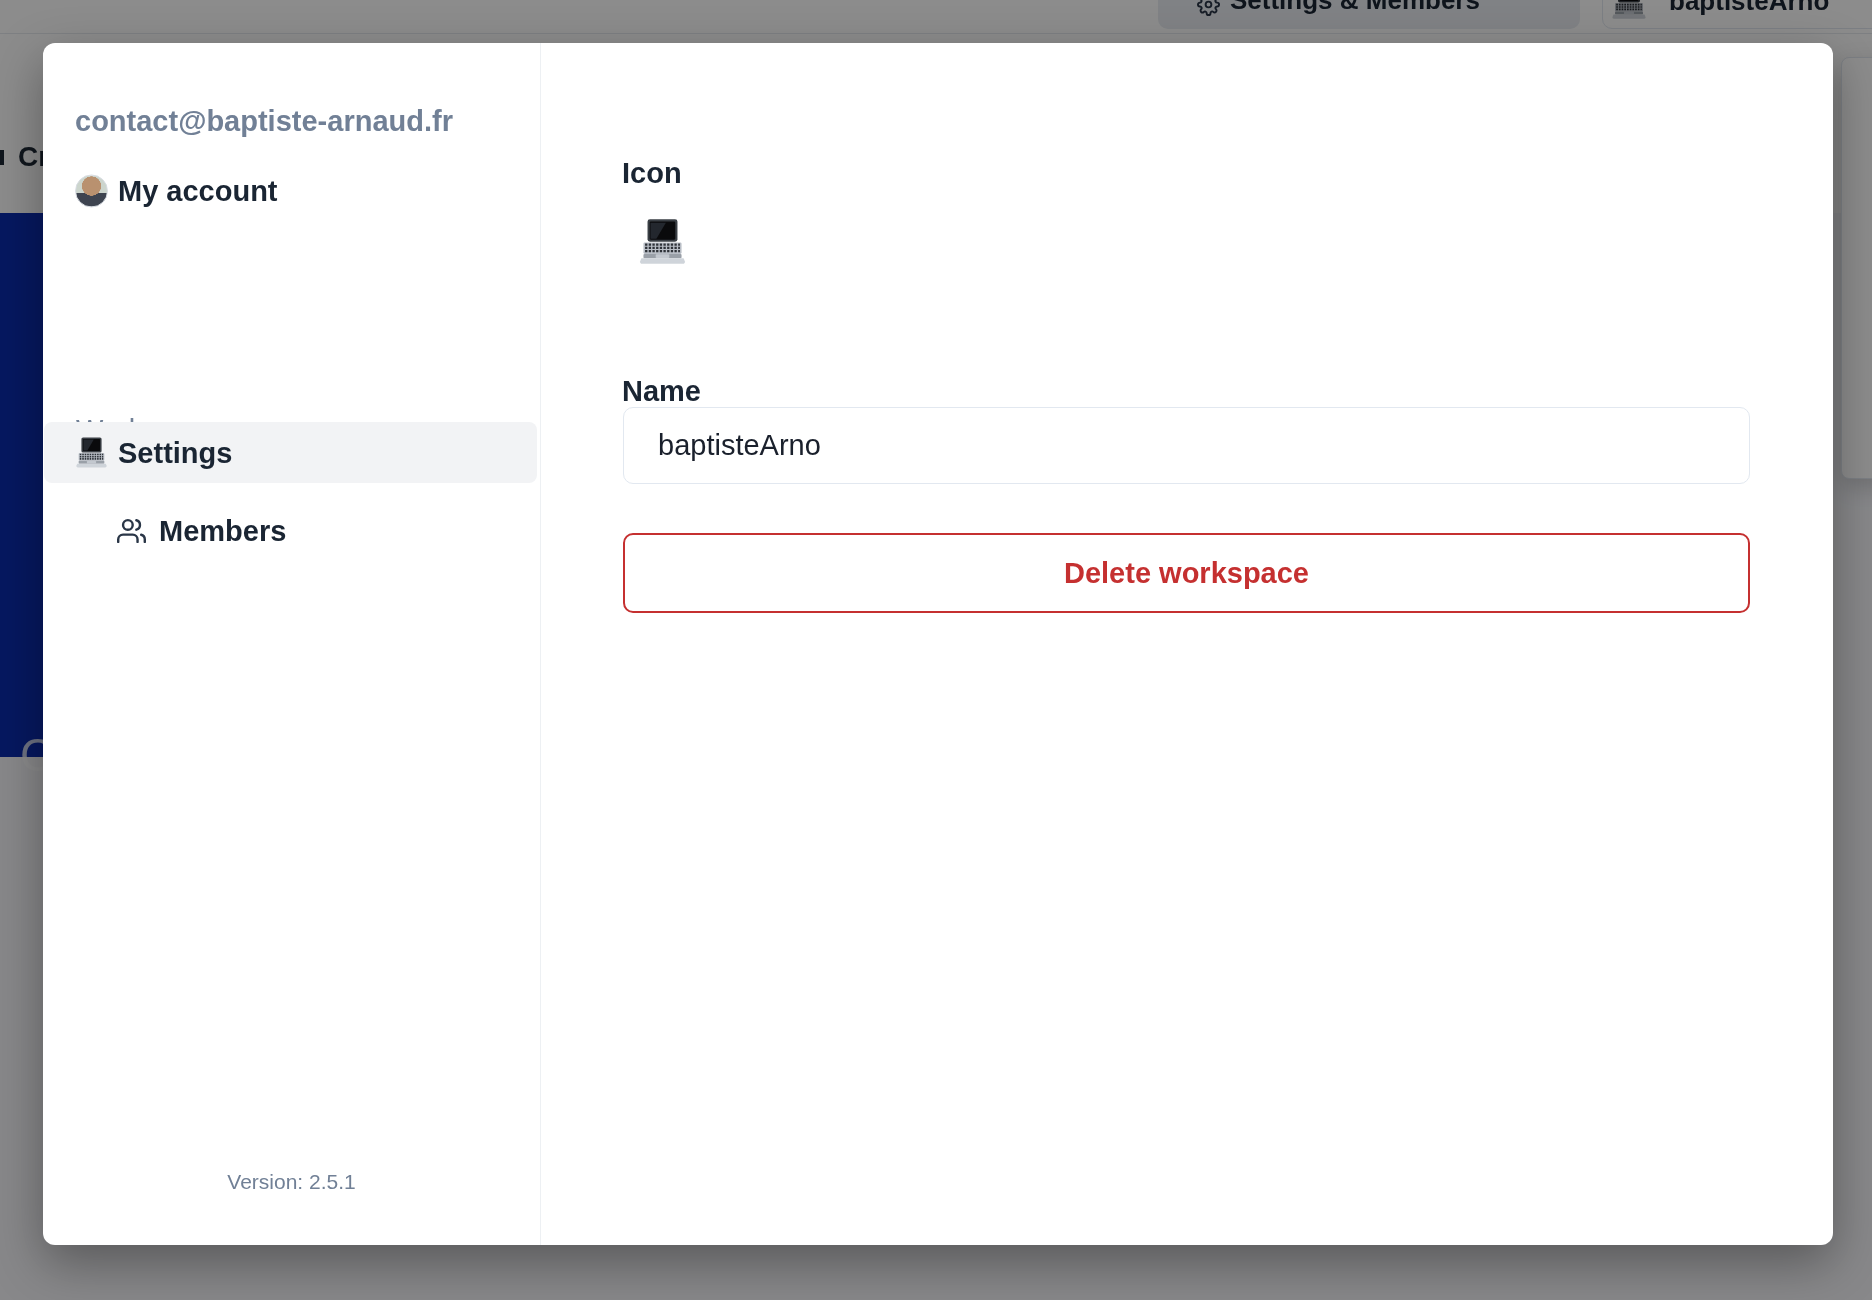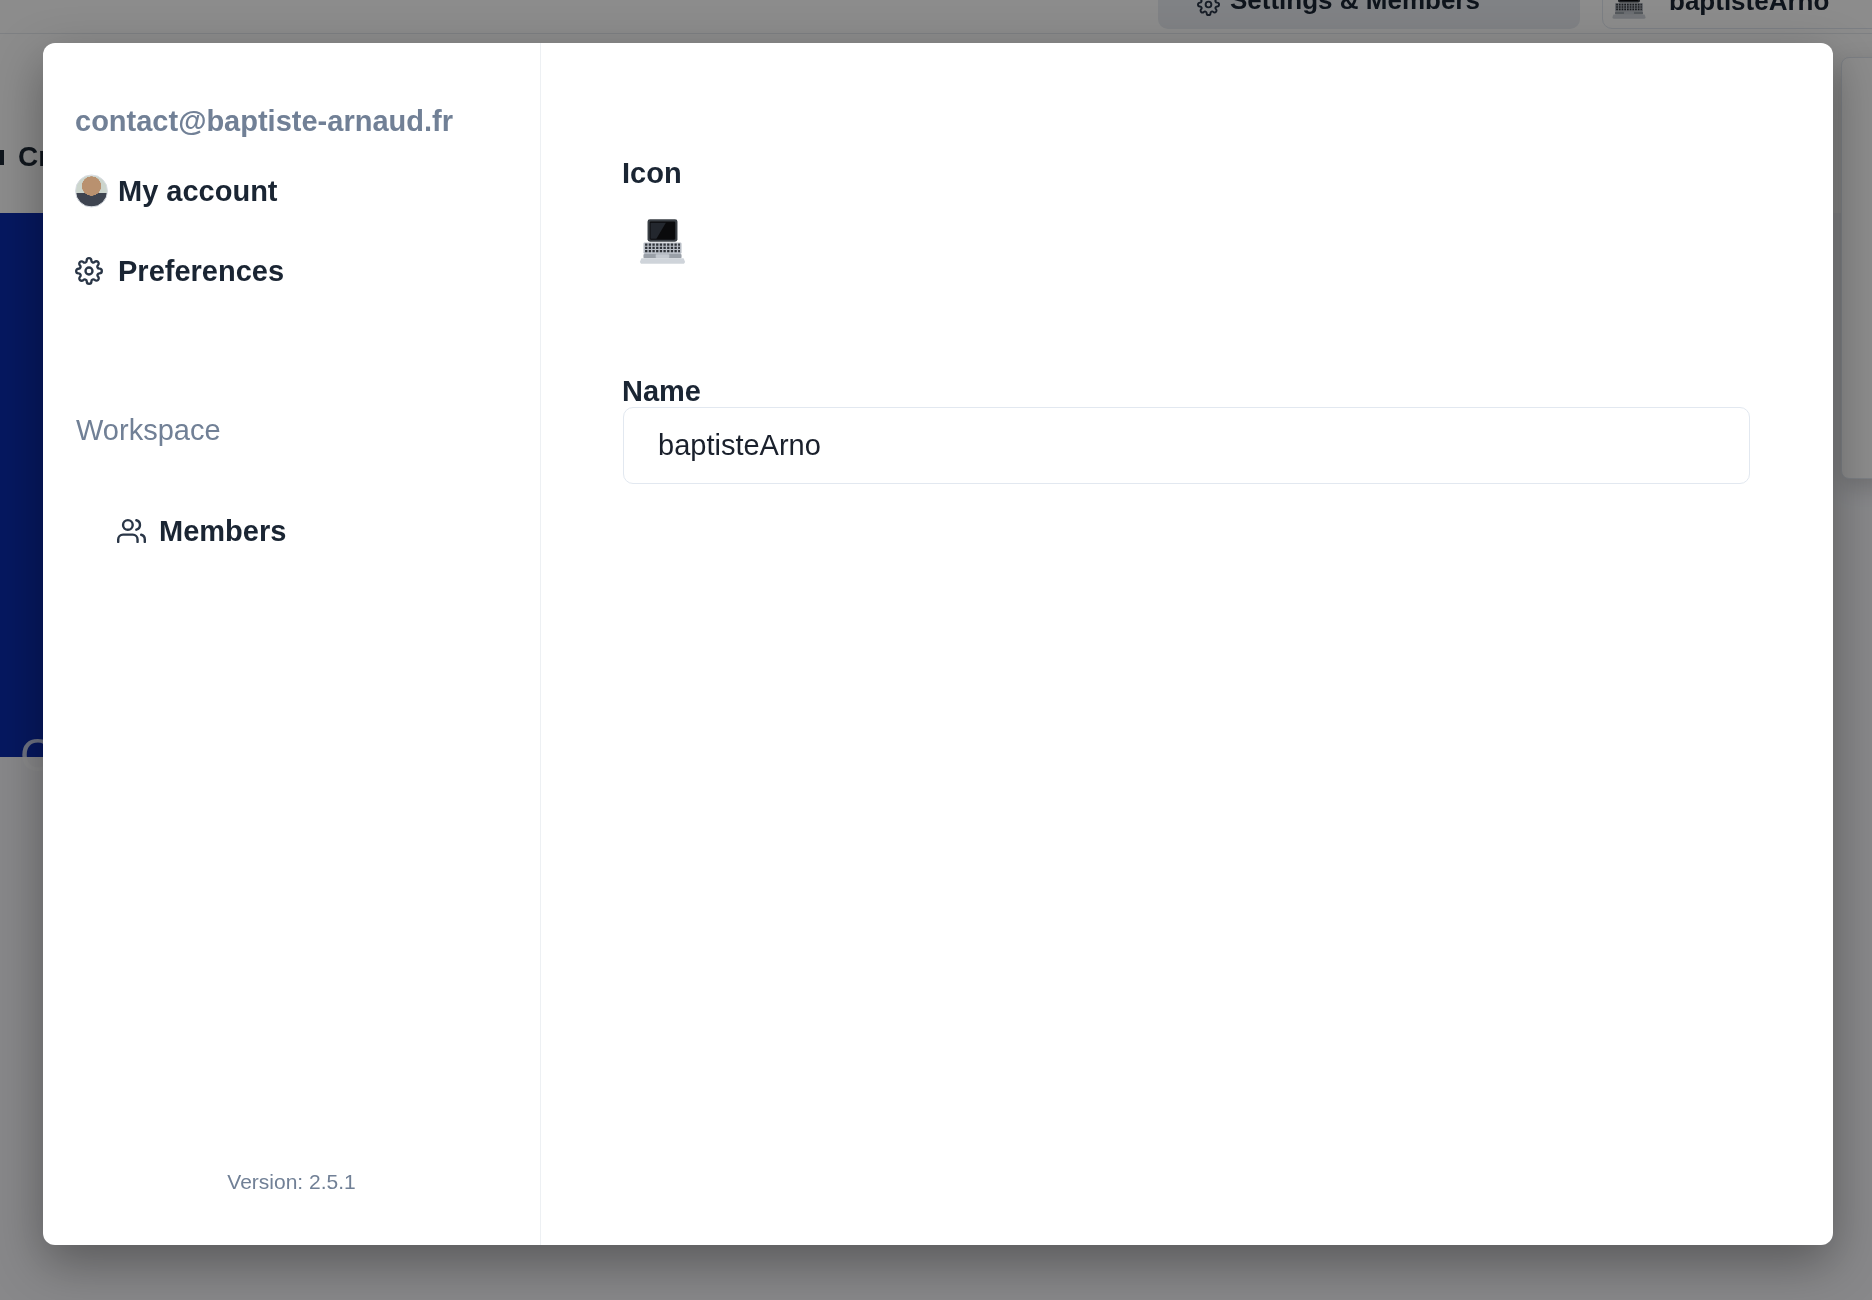--- a/index.html
+++ b/index.html
@@ -143,31 +143,31 @@
   <div class="sidebar">
     <div class="email">contact@baptiste-arnaud.fr</div>
 
     <div class="srow" style="top:117px;">
       <span class="rowicon">
           <span class="avatar"></span>
         </span>
       <span class="rowlabel">My account</span>
     </div>
 
-    <div class="srow" style="top:197px;">
-      <span class="rowicon">
-        <svg class="ic" width="28" height="28">
-            <use href="#sym-gear"></use>
+
+    <div class="section-header">Workspace</div>
+
+    <div class="srow srow-highlight" style="top:379px;">
+      <span class="rowicon" style="left:31px;">
+        <svg class="ic" width="33" height="33">
+            <use href="#sym-laptop"></use>
           </svg>
       </span>
-      <span class="rowlabel">Preferences</span>
-    </div>
-
-    <div class="section-header">Workspace</div>
-
+      <span class="rowlabel" style="left:74px;">Settings</span>
+    </div>
 
     <div class="srow" style="top:457px;margin-left:41px;">
       <span class="rowicon" style="left:33px;">
         <svg class="ic" width="29" height="29">
             <use href="#sym-users"></use>
           </svg>
       </span>
       <span class="rowlabel">Members</span>
     </div>
 
@@ -185,14 +185,17 @@
         <svg class="ic" width="49" height="49">
             <use href="#sym-laptop"></use>
           </svg>
       </span>
     </div>
 
     <div class="mlabel name-label">Name</div>
 
     <input class="name-input" type="text" value="baptisteArno" style="">
 
+    <button class="delete-btn">
+      <span>Delete workspace</span>
+    </button>
   </div>
 </div>
 
 </body></html>

